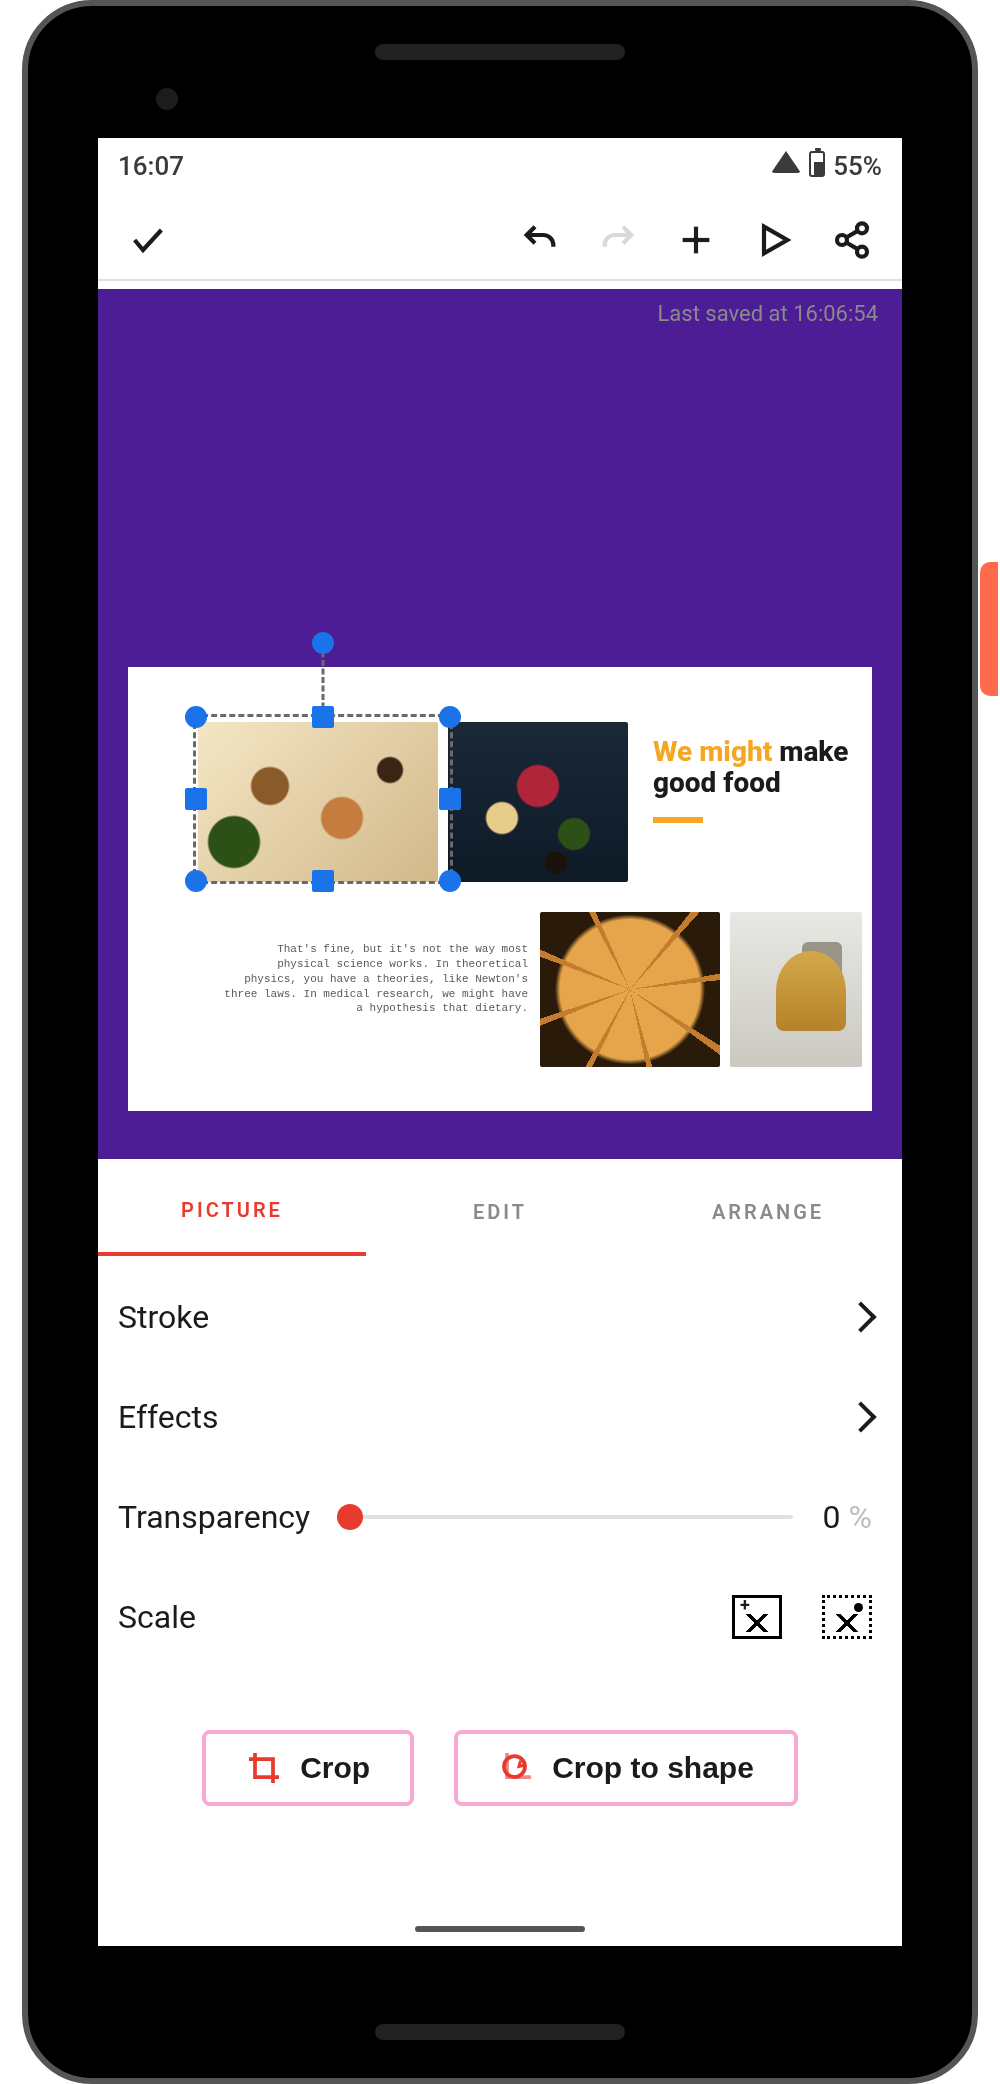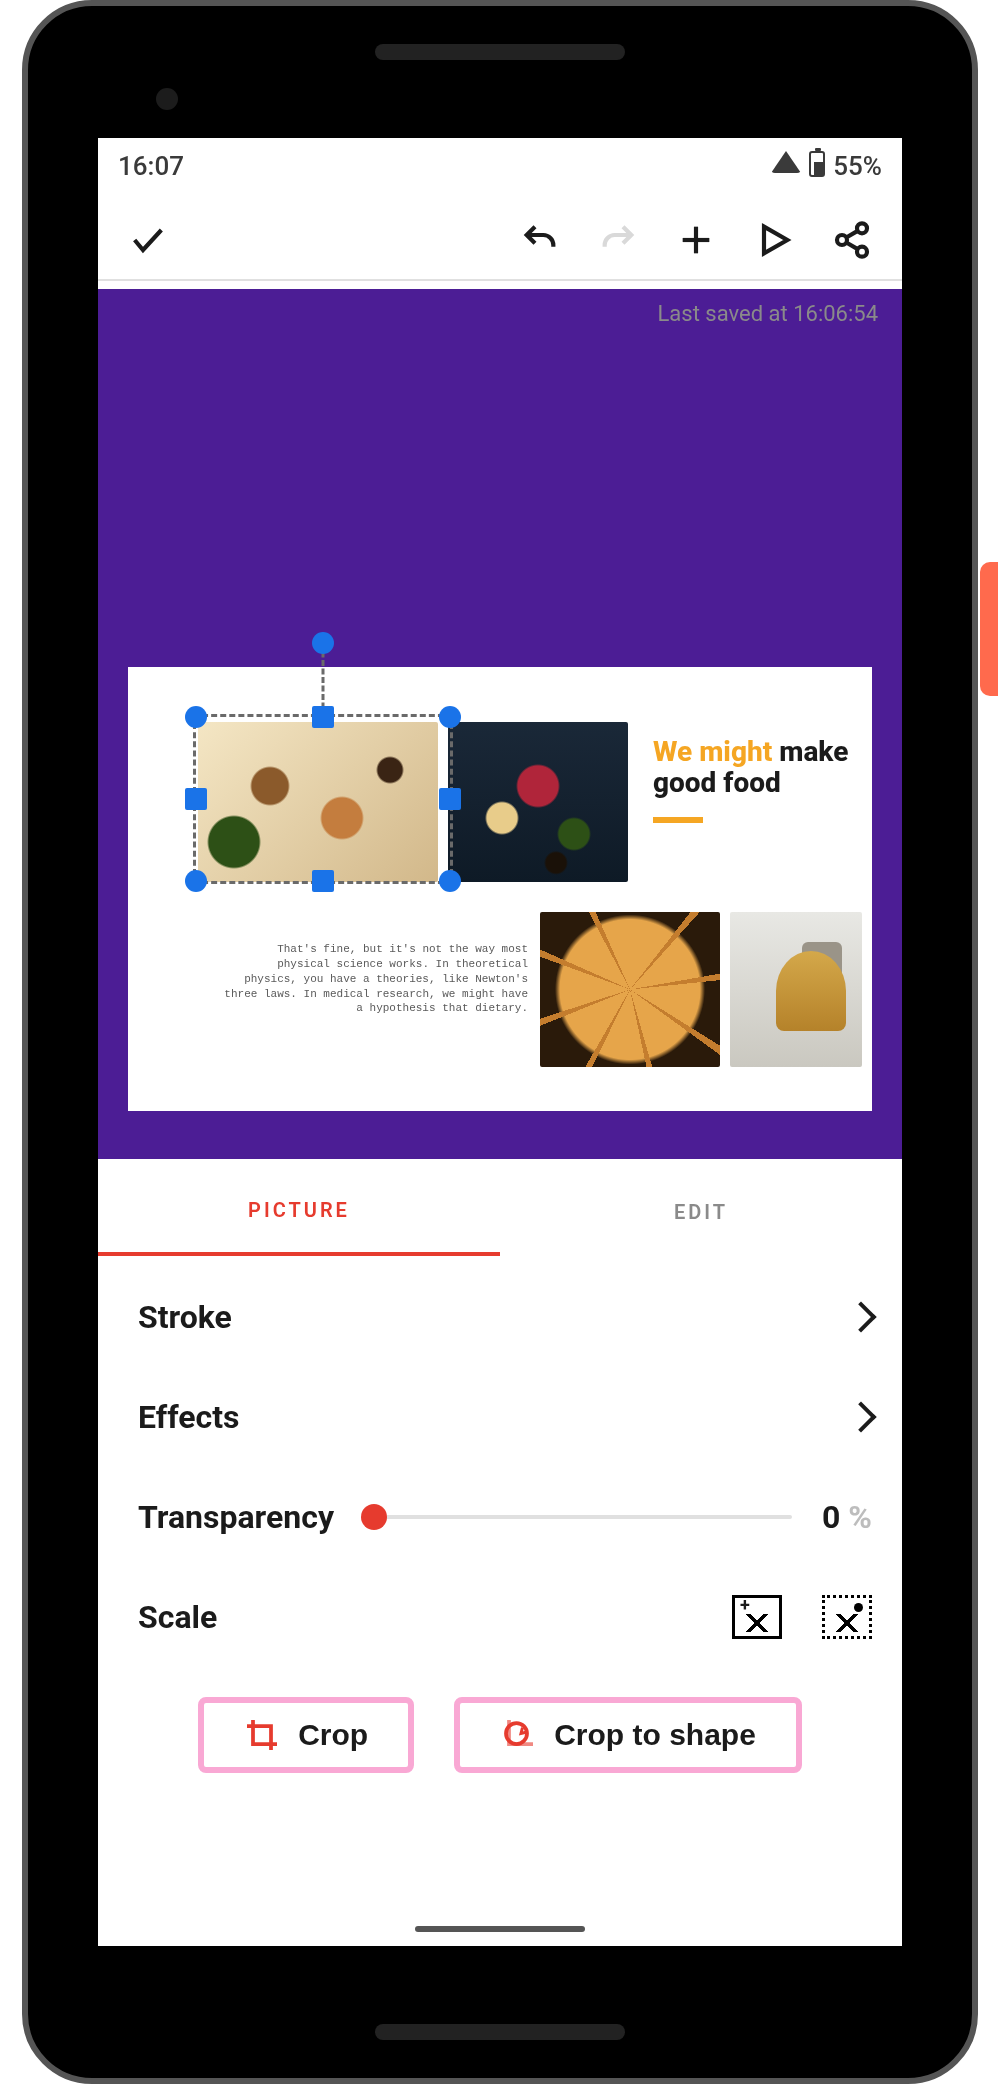--- a/index.html
+++ b/index.html
@@ -120,42 +120,42 @@
   .h-t{left:50%;top:-11px;transform:translateX(-50%);} 
   .h-b{left:50%;bottom:-11px;transform:translateX(-50%);} 
   .h-l{left:-11px;top:50%;transform:translateY(-50%);} 
   .h-r{right:-11px;top:50%;transform:translateY(-50%);}
   .h-rot{left:50%;top:-85px;transform:translateX(-50%);}
   
   .panel{flex:1;background:#fff;display:flex;flex-direction:column;}
   .tabs{display:flex;height:90px;border-bottom:1px solid #fff;}
   .tab{flex:1;display:flex;align-items:center;justify-content:center;font-size:20px;font-weight:600;letter-spacing:3px;color:#8a8a8a;}
   .tab.active{color:#e63b2e;border-bottom:4px solid #e63b2e;}
-  .options{padding:10px 30px 0 40px;font-weight:bold;}
+  .options{padding:10px 30px 0 20px;}
   .row{display:flex;align-items:center;justify-content:space-between;height:100px;font-size:32px;color:#1b1b1b;}
   .row.tall{height:100px;}
   .chev{width:22px;height:22px;border-right:4px solid #1b1b1b;border-bottom:4px solid #1b1b1b;transform:rotate(-45deg);}
   .slider{flex:1;margin:0 30px 0 40px;position:relative;height:4px;background:#e0e0e0;border-radius:2px;}
   .slider .thumb{position:absolute;left:0;top:50%;transform:translate(-50%,-50%);width:26px;height:26px;background:#e63b2e;border-radius:50%;}
   .val{font-size:32px;color:#1b1b1b;}
   .pct{font-size:32px;color:#bdbdbd;margin-left:8px;}
   .scale-icons{display:flex;gap:40px;align-items:center;}
   .scicon{width:50px;height:44px;position:relative;}
   .scicon.solid{border:3px solid #000;}
   .scicon.solid::before{content:"+";position:absolute;left:5px;top:-4px;font-size:18px;font-weight:bold;}
   .scicon.solid::after{content:"";position:absolute;left:6px;bottom:4px;right:6px;height:18px;
     background:linear-gradient(135deg,transparent 45%,#000 45% 55%,transparent 55%),
                linear-gradient(45deg,transparent 45%,#000 45% 55%,transparent 55%);}
   .scicon.dotted{border:3px dotted #000;}
   .scicon.dotted::after{content:"";position:absolute;left:6px;bottom:4px;right:6px;height:18px;
     background:linear-gradient(135deg,transparent 45%,#000 45% 55%,transparent 55%),
                linear-gradient(45deg,transparent 45%,#000 45% 55%,transparent 55%);}
   .scicon.dotted::before{content:"";position:absolute;right:6px;top:5px;width:9px;height:9px;border-radius:50%;background:#000;}
   .crop-row{display:flex;gap:40px;justify-content:center;padding:30px 0 20px 0;}
-  .crop-btn{display:flex;align-items:center;justify-content:center;gap:18px;height:76px;padding:0 40px;border:6px solid #f9a8d4;border-radius:8px;font-size:30px;font-weight:600;color:#1b1b1b;background:#fff;}
+  .crop-btn{display:flex;align-items:center;justify-content:center;gap:18px;height:76px;padding:0 40px;border:4px solid #f9a8d4;border-radius:8px;font-size:30px;font-weight:600;color:#1b1b1b;background:#fff;margin-top:33px;}
   .crop-btn svg{width:36px;height:36px;stroke:#e63b2e;fill:none;stroke-width:2.5;}
   .navbar{position:absolute;left:50%;bottom:14px;transform:translateX(-50%);width:170px;height:6px;background:#555;border-radius:4px;}
   
   .edge-accent{position:absolute;right:2px;top:562px;width:18px;height:134px;background:#ff6a4d;border-radius:10px 0 0 10px;}
 </style>
 </head>
 <body>
 
 <div class="edge-accent"></div>
 
@@ -244,20 +244,21 @@
         <div class="handle sq h-b"></div>
         <div class="handle sq h-l"></div>
         <div class="handle sq h-r"></div>
       </div>
     </div>
 
     <div class="panel">
       <div class="tabs">
         <div class="tab active">PICTURE</div>
         <div class="tab">EDIT</div>
+        <div class="tab">ARRANGE</div>
       </div>
 
       <div class="options">
         <div class="row">
           <span>Stroke</span>
           <span class="chev"></span>
         </div>
         <div class="row">
           <span>Effects</span>
           <span class="chev"></span>

